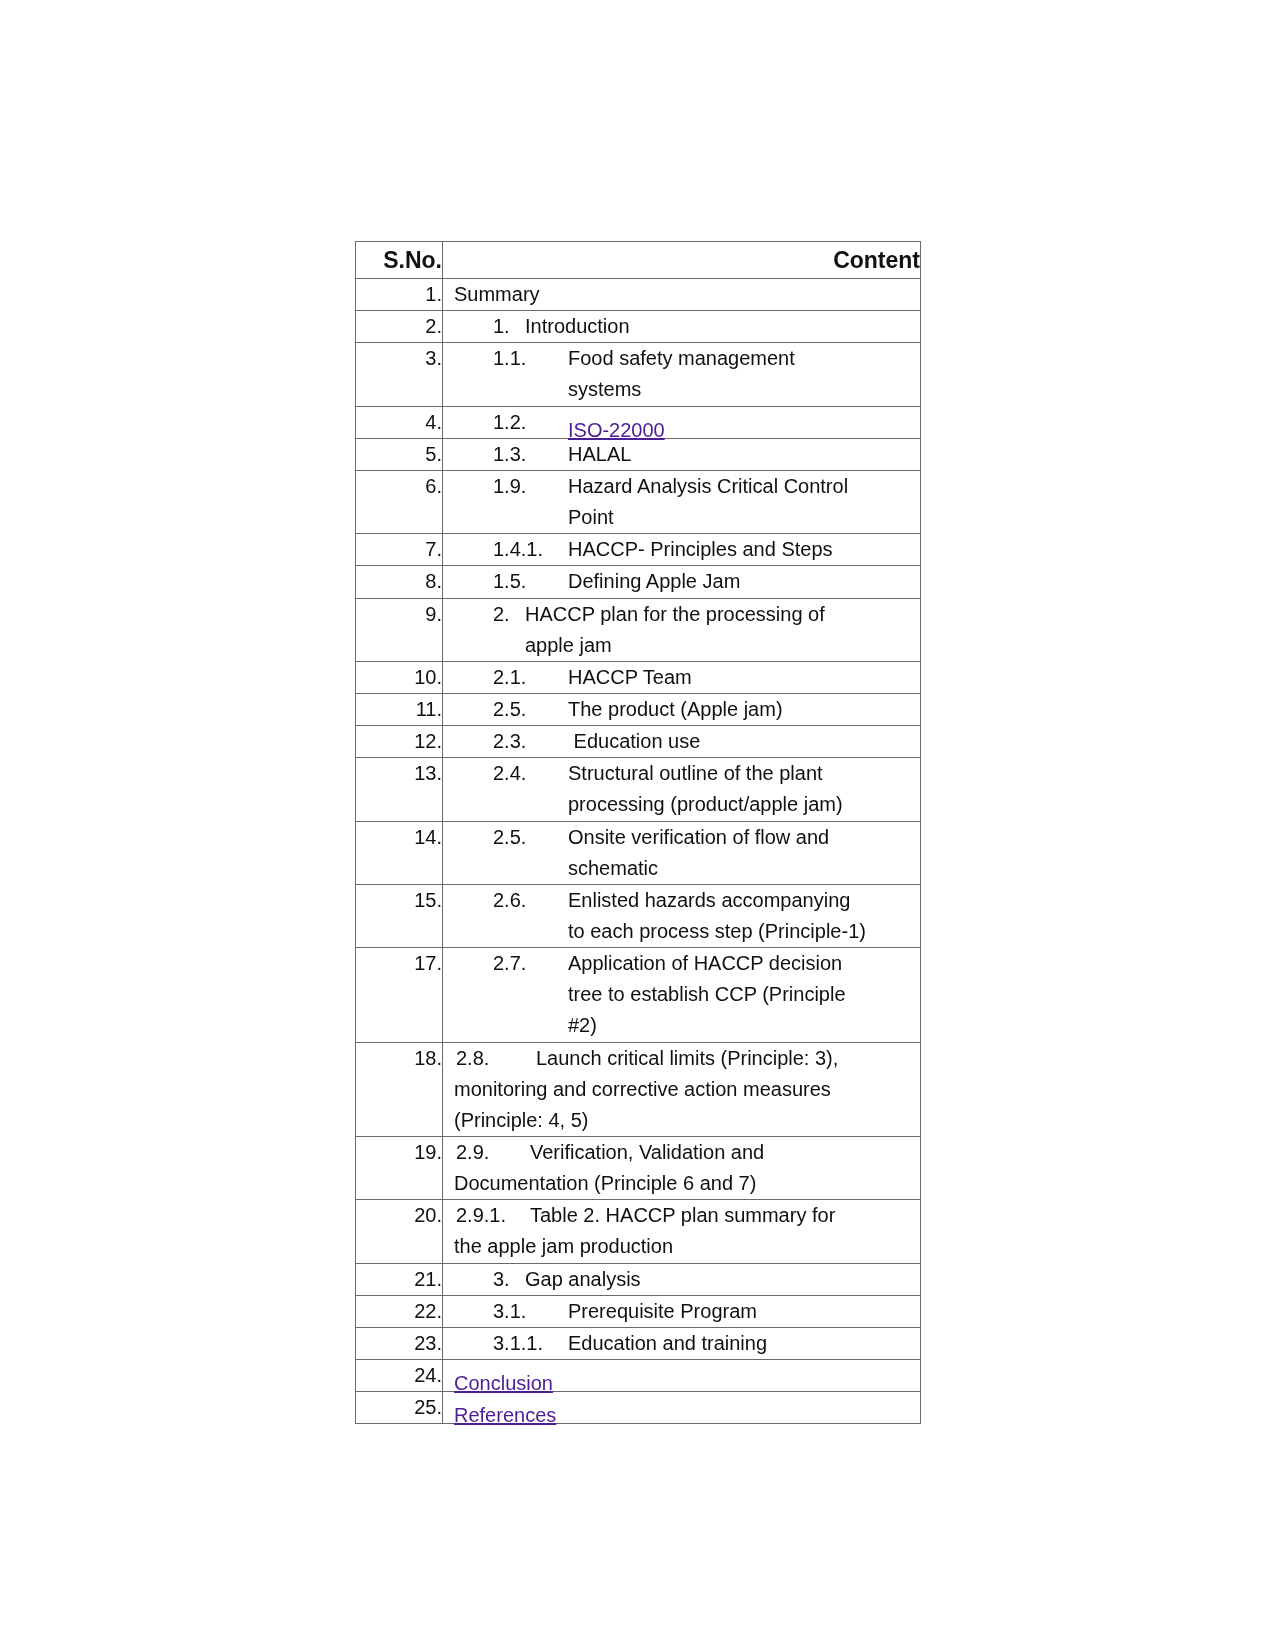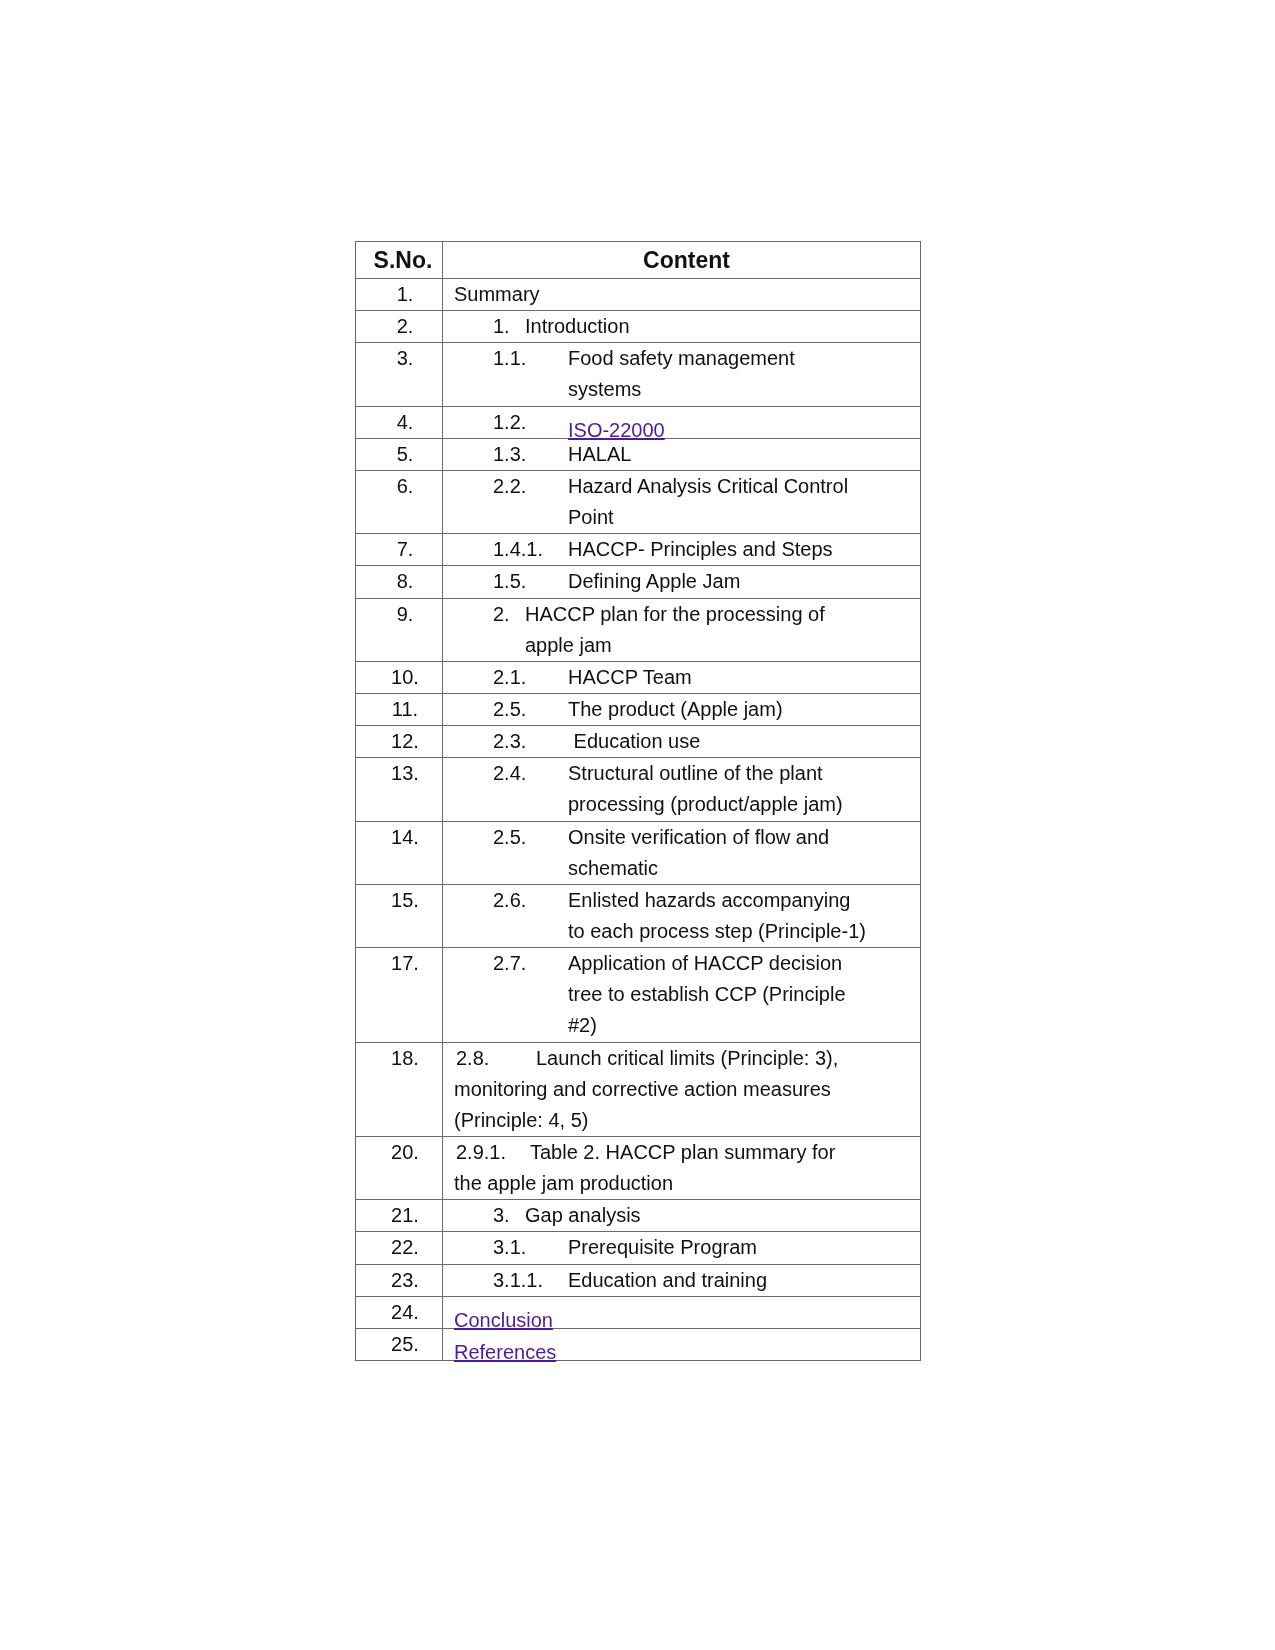--- a/index.html
+++ b/index.html
@@ -5,21 +5,21 @@
   html, body { margin: 0; padding: 0; background: #ffffff; }
   body { width: 1275px; height: 1650px; position: relative; overflow: hidden; }
   .page { position: absolute; left: 0; top: 0; width: 1275px; height: 1650px; background: #fff; }
   table.toc {
     position: absolute; left: 355px; top: 241px; width: 565px;
     border-collapse: collapse; table-layout: fixed;
     font-family: "Liberation Sans", sans-serif; color: #111;
   }
   table.toc td, table.toc th {
     border: 1.5px solid #6a6a6a; vertical-align: top; padding: 0;
-    font-size: 20px; line-height: 31.15px; text-align: center; font-weight: normal;
+    font-size: 20px; line-height: 31.15px; text-align: right; font-weight: normal;
   }
   table.toc col.c1 { width: 87px; }
   table.toc col.c2 { width: 478px; }
   th { font-weight: bold !important; font-size: 23px !important; height: 36px; line-height: 36px !important; }
   th.sno { padding-left: 8px !important; }
   th.content { padding-left: 10px !important; }
   td.num { padding-left: 12px !important; }
   .cell { position: relative; }
   .line { display: block; white-space: nowrap; position: relative; height: 31.15px; }
   .n { position: absolute; top: 0; }
@@ -104,21 +104,21 @@
                 <span class="t" style="white-space: pre;">HALAL</span>
               </span>
             </div>
           </td>
         </tr>
         <tr>
           <td class="num">6.</td>
           <td>
             <div class="cell lvl-2">
               <span class="line">
-                <span class="n">2.2.</span>
+                <span class="n">1.9.</span>
                 <span class="t" style="white-space: pre;">Hazard Analysis Critical Control</span>
               </span>
               <span class="line">
                 <span class="t" style="white-space: pre;">Point</span>
               </span>
             </div>
           </td>
         </tr>
         <tr>
           <td class="num">7.</td>
@@ -254,20 +254,34 @@
             <div class="cell lvl-flush">
               <span class="line">
                 <span class="n">2.8.</span>
                 <span class="t w" style="white-space: pre;">Launch critical limits (Principle: 3),</span>
               </span>
               <span class="line">
                 <span class="t cont" style="white-space: pre;">monitoring and corrective action measures</span>
               </span>
               <span class="line">
                 <span class="t cont" style="white-space: pre;">(Principle: 4, 5)</span>
+              </span>
+            </div>
+          </td>
+        </tr>
+        <tr>
+          <td class="num">19.</td>
+          <td>
+            <div class="cell lvl-flush">
+              <span class="line">
+                <span class="n">2.9.</span>
+                <span class="t" style="white-space: pre;">Verification, Validation and</span>
+              </span>
+              <span class="line">
+                <span class="t cont" style="white-space: pre;">Documentation (Principle 6 and 7)</span>
               </span>
             </div>
           </td>
         </tr>
         <tr>
           <td class="num">20.</td>
           <td>
             <div class="cell lvl-flush">
               <span class="line">
                 <span class="n">2.9.1.</span>

